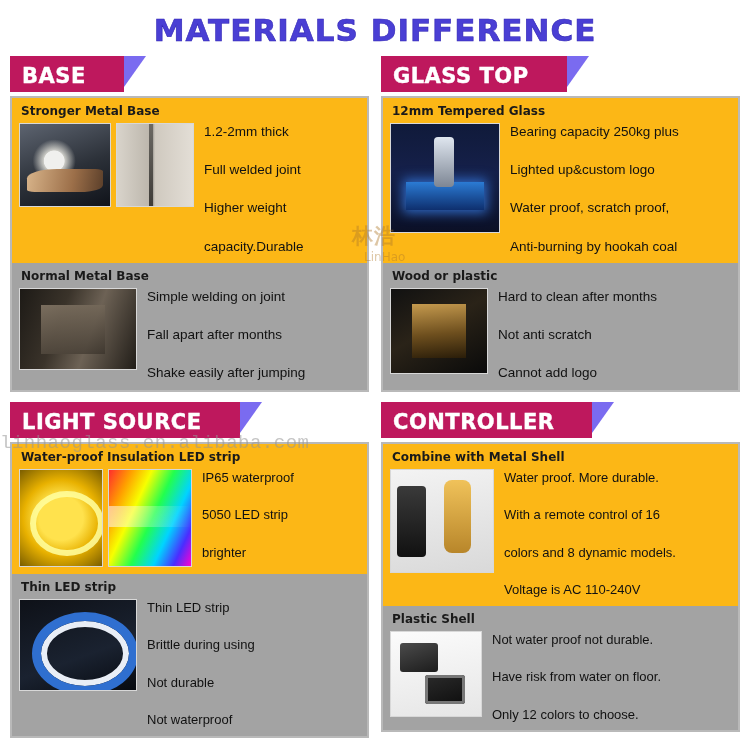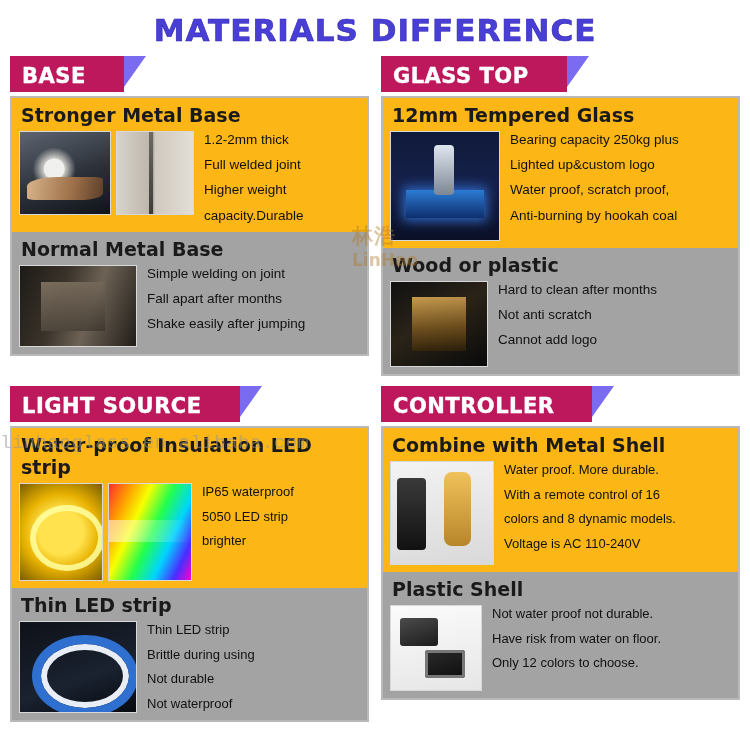--- a/index.html
+++ b/index.html
@@ -59,40 +59,40 @@
   }
   .panel-body {
     border: 2px solid #b9b9b9;
     background: #fff;
   }
   
   .block { padding: 6px 7px 7px 7px; }
   .block.good { background: #fcb716; }
   .block.bad  { background: #a3a3a3; }
   .block-title {
-    font-size: 19px;
+    font-size: 12px;
     font-weight: bold;
     color: #1a1a1a;
     margin: 0 0 5px 2px;
     font-family: "DejaVu Sans", sans-serif;
   }
   .block-row { display: flex; gap: 6px; align-items: flex-start; }
   .photos { display: flex; gap: 5px; flex: 0 0 auto; }
   .photo {
     border: 1px solid #d8d8d8;
     background: #777;
     position: relative;
     overflow: hidden;
   }
   .bullets {
     flex: 1 1 auto;
     display: flex;
     flex-direction: column;
     justify-content: center;
-    gap: 7px;
+    gap: 20px;
     padding-left: 4px;
   }
   .bullets li { list-style: none; font-size: 13.5px; color: #111; line-height: 1.35; }
   .bullets.small li { font-size: 13px; }
 
   
   .img-gauge {
     background:
       radial-gradient(circle at 38% 45%, #f0f0ee 0 14%, #c9c9c4 15%, rgba(0,0,0,0) 30%),
       linear-gradient(160deg, #5d6470 0%, #2c3139 55%, #10131a 100%);
@@ -206,21 +206,21 @@
   .wm-logo {
     position: absolute;
     left: 352px; top: 222px;
     width: 74px; height: 60px;
     pointer-events: none;
     opacity: .42;
     color: #b07a2a;
     font-family: "DejaVu Sans", sans-serif;
   }
   .wm-logo .cn { font-size: 21px; font-weight: bold; letter-spacing: 1px; }
-  .wm-logo .en { font-size: 17px; font-weight: bold; }
+  .wm-logo .en { font-size: 12px; font-weight: normal; margin-left: 12px; }
 </style>
 </head>
 <body>
 
 <div class="page">
 
   <div class="title">MATERIALS DIFFERENCE</div>
 
   <div class="grid">
 

